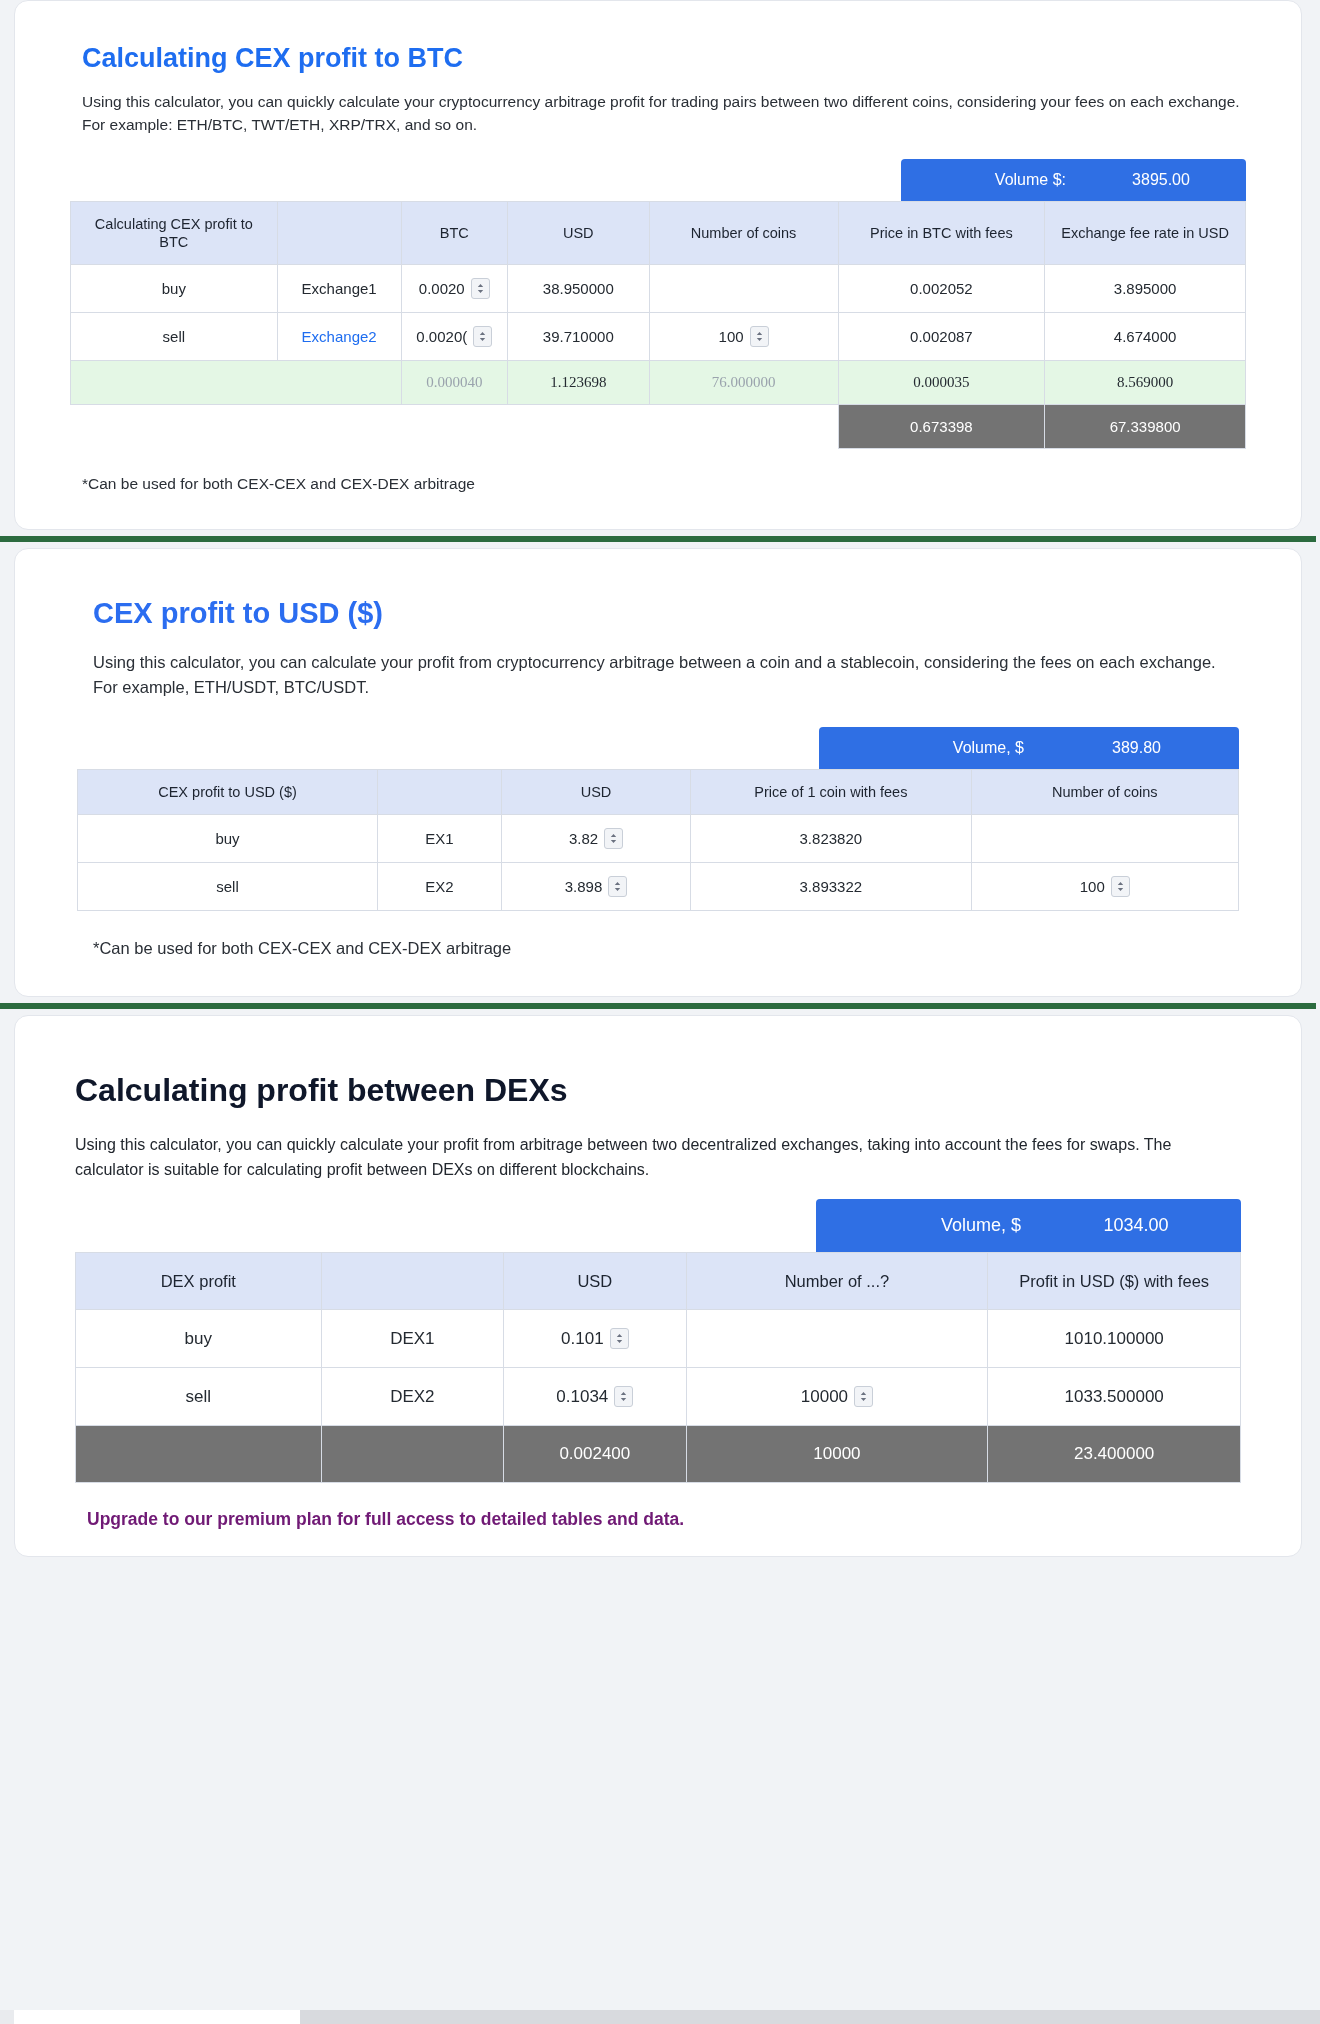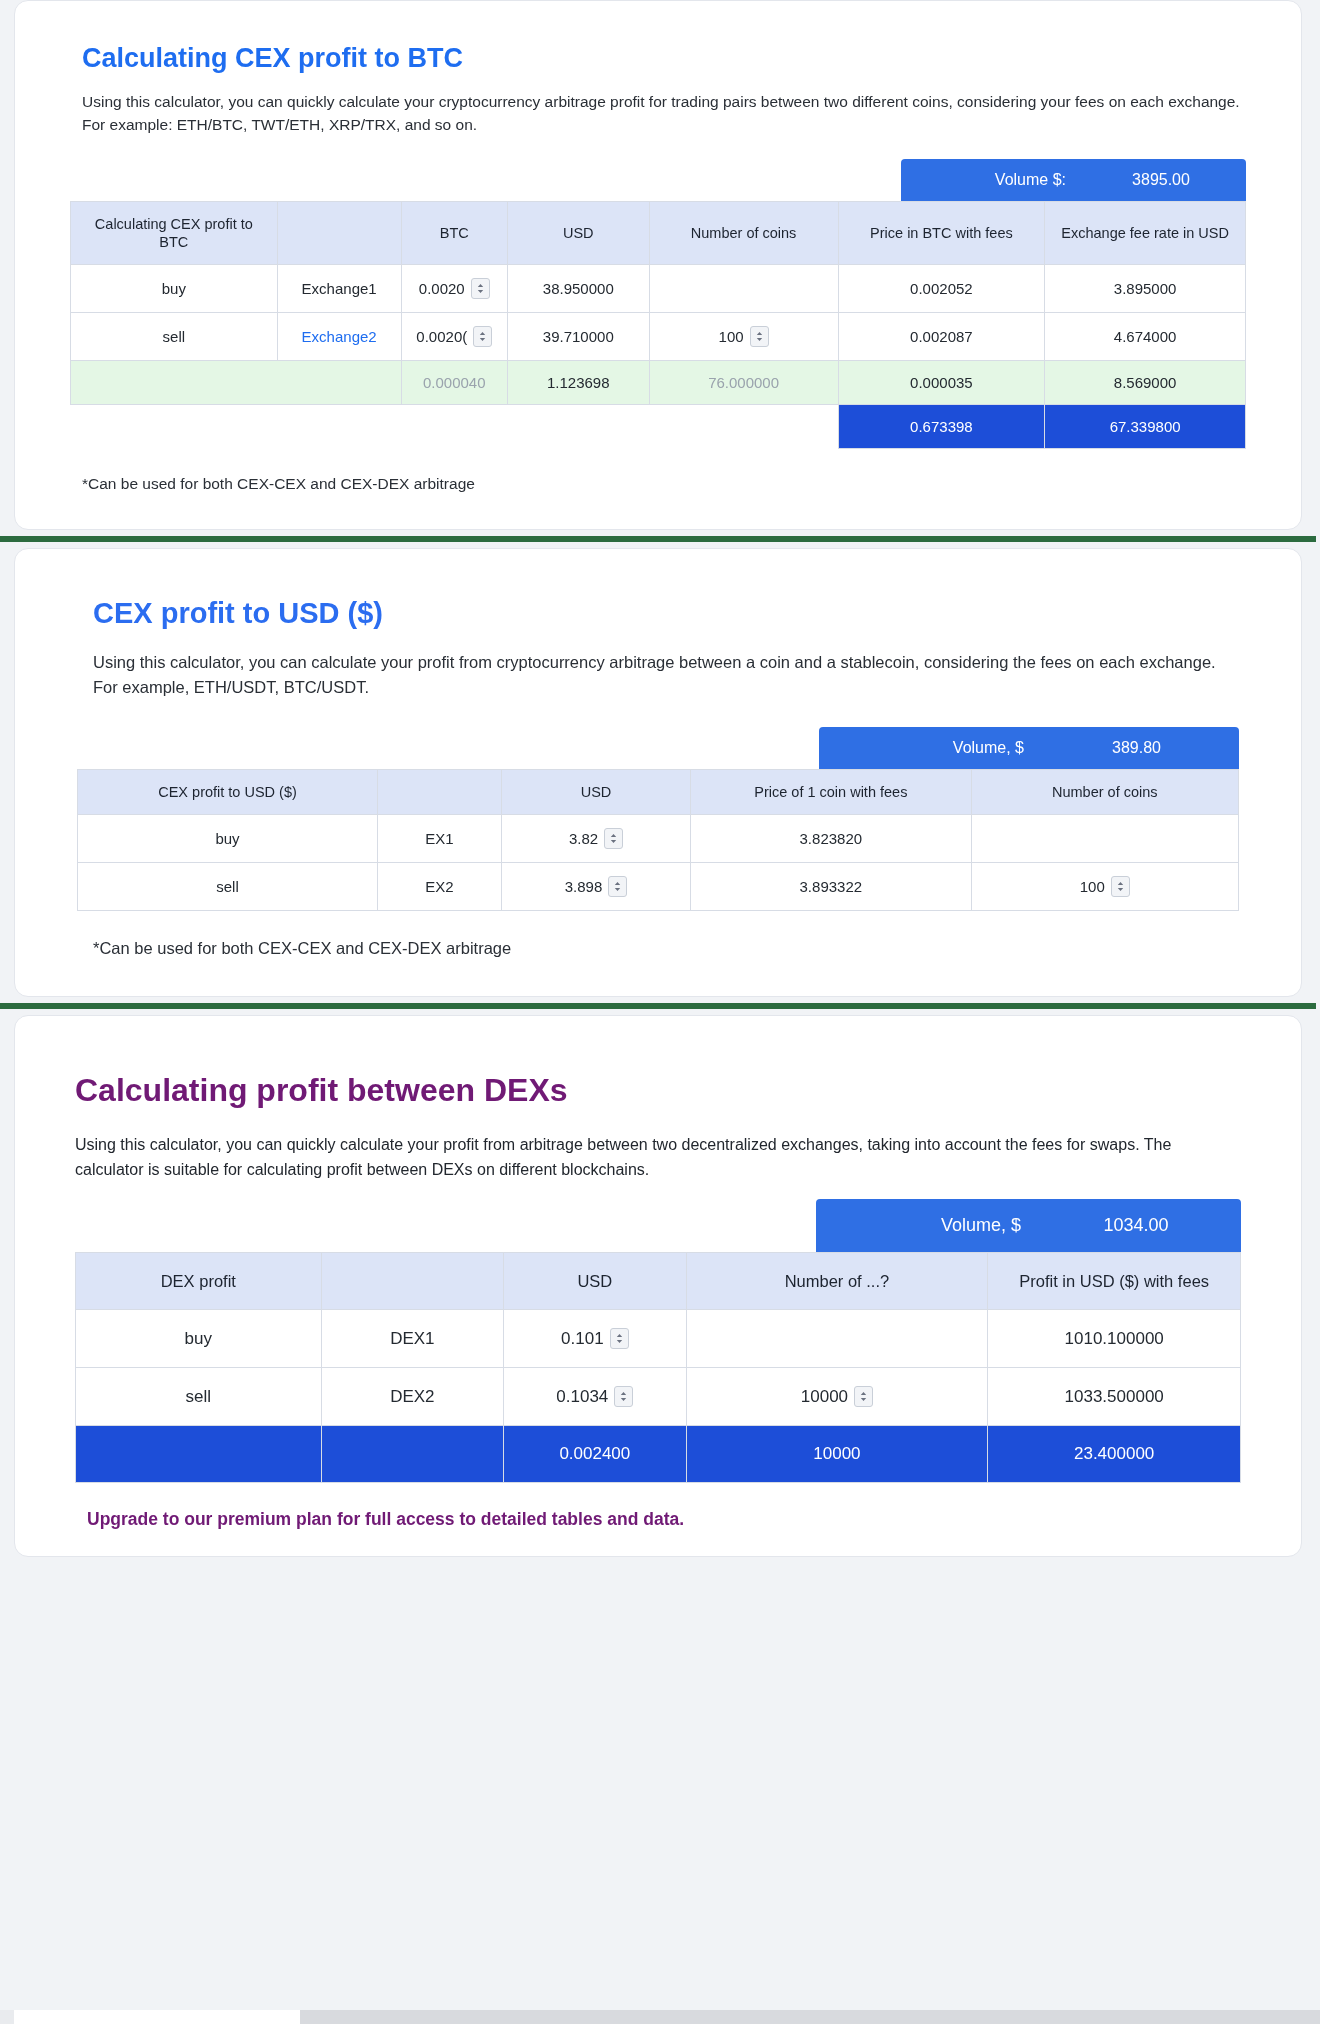--- a/index.html
+++ b/index.html
@@ -80,24 +80,25 @@
   }
   table.grid thead td {
     background: #dce4f7;
     color: #1d2430;
     font-size: 14.5px;
     line-height: 1.25;
   }
   .link { color: #1e6df0; font-weight: bold; }
   .greenrow td {
     background: #e4f7e5;
+    font-family: Liberation Serif, serif;
   }
   .greenrow .muted { color: #9aa3ad; }
   .solidgreen td {
-    background: #1d4ed8;
+    background: #737373;
     color: #ffffff;
     border-color: #52c264;
   }
   .solidgreen td.empty { background: transparent; border: none; }
 
   
   .spin {
     display: inline-flex;
     align-items: center;
     justify-content: center;
@@ -137,21 +138,21 @@
   }
   .c2 .note {
     font-size: 16.5px;
     color: #2a2f36;
     margin: 28px 0 4px 16px;
   }
 
   
   .c3 { padding: 40px 60px 22px 60px; }
   .c3 h2 {
-    color: #701a75;
+    color: #0f172a;
     font-size: 32px;
     margin: 16px 0 24px 0;
     font-weight: bold;
   }
   .c3 .desc {
     font-size: 16px;
     color: #22272e;
     line-height: 1.55;
     margin: 0 0 16px 0;
     max-width: 1205px;

